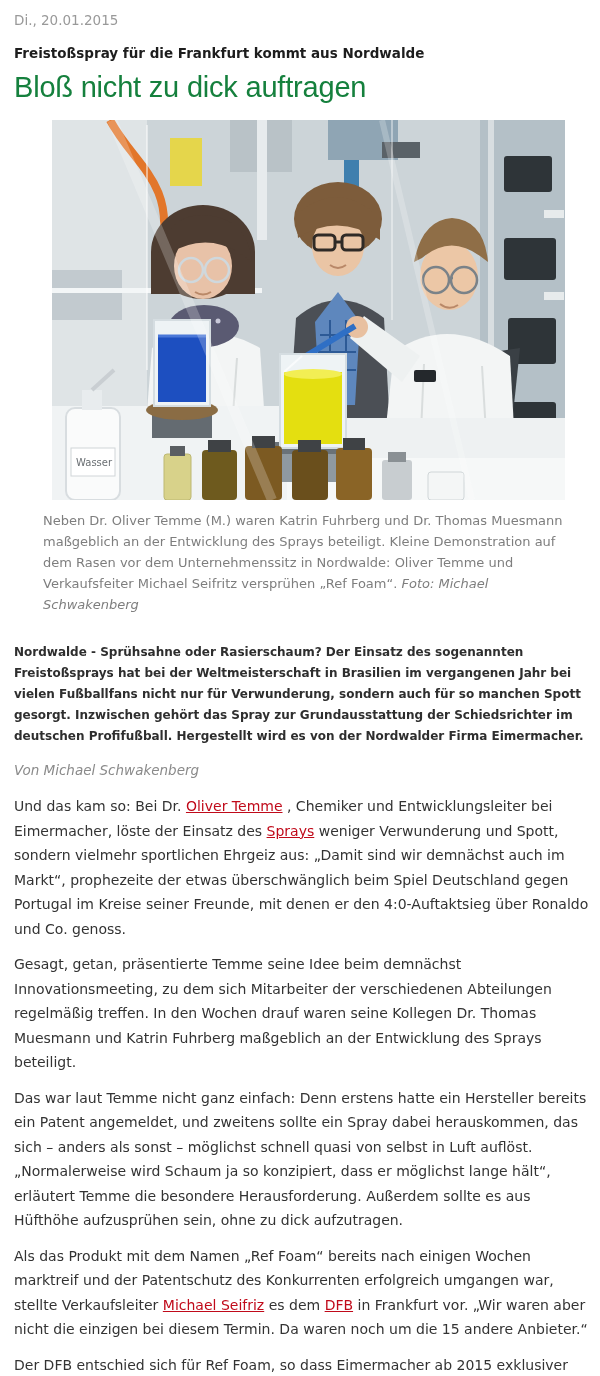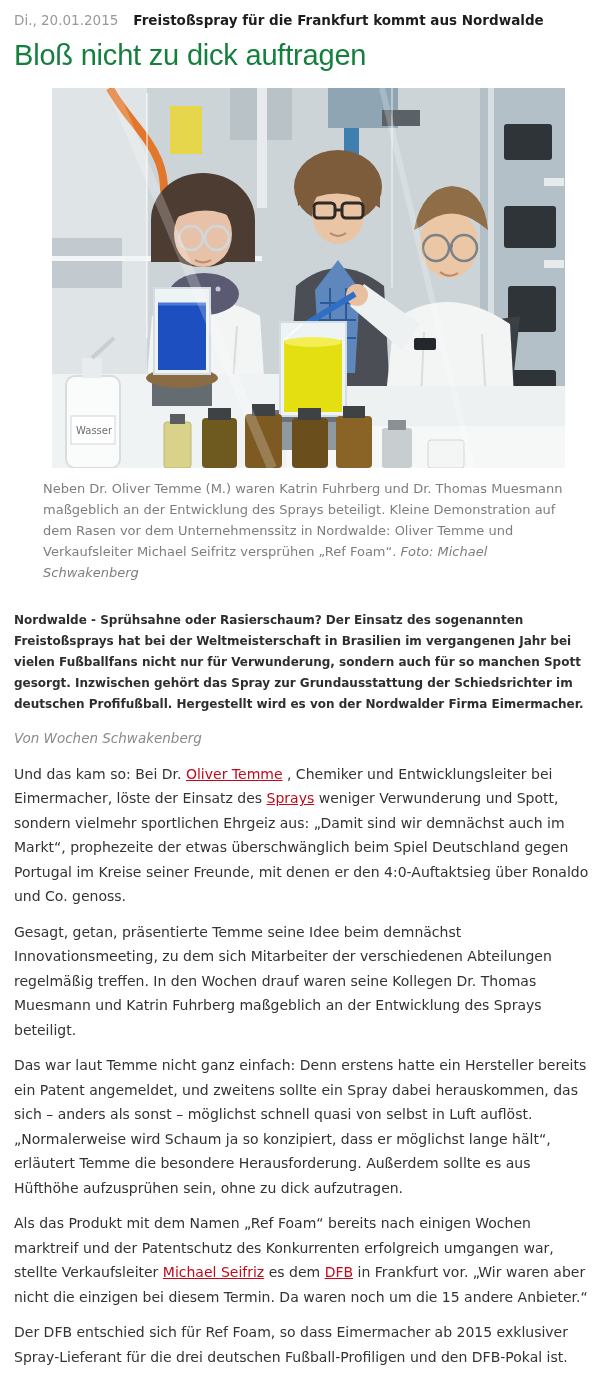--- a/index.html
+++ b/index.html
@@ -4,21 +4,21 @@
 <style>
   html,body { margin:0; padding:0; background:#ffffff; }
   body {
     width:600px;
     font-family:"DejaVu Sans","Liberation Sans",sans-serif;
     color:#333333;
     -webkit-font-smoothing:antialiased;
   }
   .page { width:600px; box-sizing:border-box; padding:12px 8px 20px 14px; }
 
-  .meta-row { display:flex; align-items:baseline; gap:15px; font-size:13.5px; line-height:1.3; }
+  .meta-row { display:flex; align-items:baseline; gap:15px; font-size:13.5px; line-height:1.3;flex-direction:column; }
   .date { color:#999999; }
   .kicker { color:#1d1d1d; font-weight:bold; }
 
   h1.title {
     font-family:Liberation Sans, sans-serif;
     font-weight:normal;
     font-size:29px;
     color:#15803d;
     margin:9px 0 16px 0;
     letter-spacing:-0.2px;
@@ -188,26 +188,26 @@
         <rect x="330" y="340" width="30" height="40" rx="3" fill="#c8cdd0"></rect>
         <rect x="336" y="332" width="18" height="10" fill="#8a9094"></rect>
         <rect x="376" y="352" width="36" height="28" rx="3" fill="#f4f6f6" stroke="#d0d6d8"></rect>
       </g>
 
       <g opacity="0.22">
         <path d="M60,0 L220,380" stroke="#ffffff" stroke-width="10"></path>
         <path d="M330,0 L420,380" stroke="#ffffff" stroke-width="6"></path>
       </g>
     </svg>
-    <figcaption><span>Neben Dr. Oliver Temme (M.) waren Katrin Fuhrberg und Dr. Thomas Muesmann maßgeblich an der Entwicklung des Sprays beteiligt. Kleine Demonstration auf dem Rasen vor dem Unternehmenssitz in Nordwalde: Oliver Temme und Verkaufsleiter Michael Seifritz versprühen „Ref Foam“. </span><span class="credit">Foto: Michael Schwakenberg</span></figcaption>
+    <figcaption><span>Neben Dr. Oliver Temme (M.) waren Katrin Fuhrberg und Dr. Thomas Muesmann maßgeblich an der Entwicklung des Sprays beteiligt. Kleine Demonstration auf dem Rasen vor dem Unternehmenssitz in Nordwalde: Oliver Temme und Verkaufsfeiter Michael Seifritz versprühen „Ref Foam“. </span><span class="credit">Foto: Michael Schwakenberg</span></figcaption>
   </figure>
 
   <p class="lead">Nordwalde - Sprühsahne oder Rasierschaum? Der Einsatz des sogenannten Freistoßsprays hat bei der Weltmeisterschaft in Brasilien im vergangenen Jahr bei vielen Fußballfans nicht nur für Verwunderung, sondern auch für so manchen Spott gesorgt. Inzwischen gehört das Spray zur Grundausstattung der Schiedsrichter im deutschen Profifußball. Hergestellt wird es von der Nordwalder Firma Eimermacher.</p>
 
-  <p class="byline">Von Wochen Schwakenberg</p>
+  <p class="byline">Von Michael Schwakenberg</p>
 
   <div class="article-body">
       <p><span>Und das kam so: Bei Dr. </span><a class="inline-link" href="#">Oliver Temme</a><span> , Chemiker und Entwicklungsleiter bei Eimermacher, löste der Einsatz des </span><a class="inline-link" href="#">Sprays</a><span> weniger Verwunderung und Spott, sondern vielmehr sportlichen Ehrgeiz aus: „Damit sind wir demnächst auch im Markt“, prophezeite der etwas überschwänglich beim Spiel Deutschland gegen Portugal im Kreise seiner Freunde, mit denen er den 4:0-Auftaktsieg über Ronaldo und Co. genoss.</span></p>
       <p><span>Gesagt, getan, präsentierte Temme seine Idee beim demnächst Innovationsmeeting, zu dem sich Mitarbeiter der verschiedenen Abteilungen regelmäßig treffen. In den Wochen drauf waren seine Kollegen Dr. Thomas Muesmann und Katrin Fuhrberg maßgeblich an der Entwicklung des Sprays beteiligt.</span></p>
       <p><span>Das war laut Temme nicht ganz einfach: Denn erstens hatte ein Hersteller bereits ein Patent angemeldet, und zweitens sollte ein Spray dabei herauskommen, das sich – anders als sonst – möglichst schnell quasi von selbst in Luft auflöst. „Normalerweise wird Schaum ja so konzipiert, dass er möglichst lange hält“, erläutert Temme die besondere Herausforderung. Außerdem sollte es aus Hüfthöhe aufzusprühen sein, ohne zu dick aufzutragen.</span></p>
       <p><span>Als das Produkt mit dem Namen „Ref Foam“ bereits nach einigen Wochen marktreif und der Patentschutz des Konkurrenten erfolgreich umgangen war, stellte Verkaufsleiter </span><a class="inline-link" href="#">Michael Seifriz</a><span> es dem </span><a class="inline-link" href="#">DFB</a><span> in Frankfurt vor. „Wir waren aber nicht die einzigen bei diesem Termin. Da waren noch um die 15 andere Anbieter.“</span></p>
       <p><span>Der DFB entschied sich für Ref Foam, so dass Eimermacher ab 2015 exklusiver Spray-Lieferant für die drei deutschen Fußball-Profiligen und den DFB-Pokal ist.</span></p>
     </div>
 
 </div>

